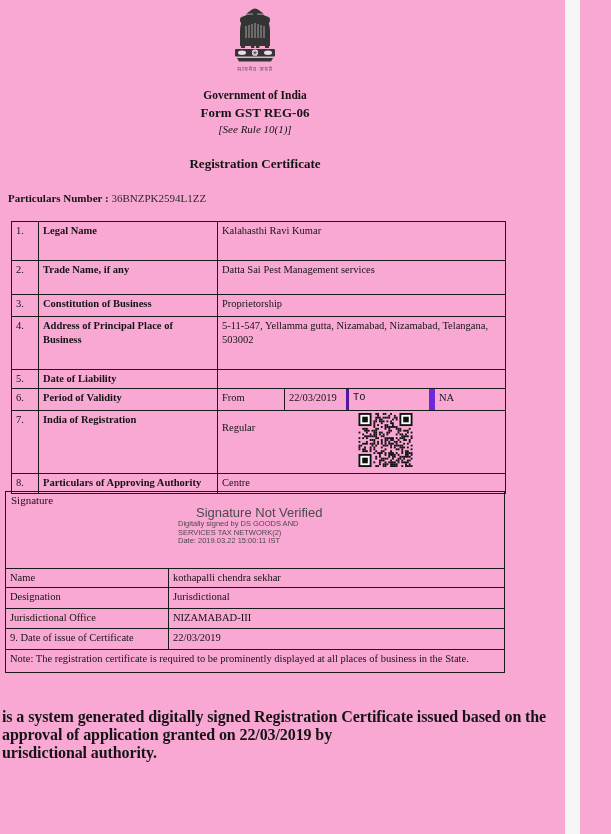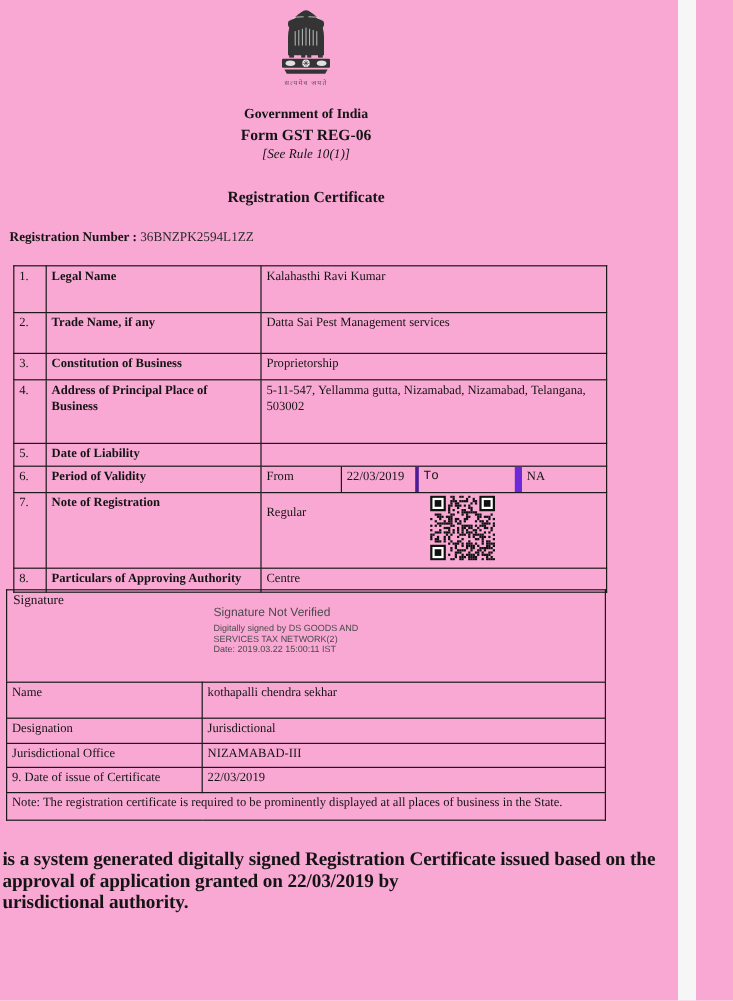--- a/index.html
+++ b/index.html
@@ -40,31 +40,31 @@
   .sc3 { flex:0 0 83px; border-left:3px solid #4c1d95;font-family:Liberation Mono, monospace; } .sc4 { flex:1; border-left:6px solid #6d28d9; }
 
   td.val-qr { position:relative; }
   .regular-text { display:inline-block; padding-top:8px; }
   .qr { position:absolute; left:139px; top:2px; width:57px; height:54px; }
 
   
   .sig-box { position:absolute; left:5px; top:491px; width:500px; height:77px;
     border:1px solid #1a1a1a; border-bottom:none; }
   .sig-label { position:absolute; left:5px; top:2px; font-size:11px; }
-  .sig-notverified { position:absolute; left:172px; top:13px;
-    font-family:"Liberation Sans","DejaVu Sans",sans-serif; font-size:10px; color:#4a4a4a; }
+  .sig-notverified { position:absolute; left:190px; top:13px;
+    font-family:"Liberation Sans","DejaVu Sans",sans-serif; font-size:13px; color:#4a4a4a; }
   .sig-lines { position:absolute; left:172px; top:28px;
     font-family:"Liberation Sans","DejaVu Sans",sans-serif; font-size:7.5px; line-height:8.5px; color:#4a4a4a; }
 
   
   .officer-table { position:absolute; left:5px; top:568px; width:500px;
     border-collapse:collapse; table-layout:fixed; font-size:10.5px; }
   .officer-table td { border:1px solid #1a1a1a; vertical-align:top; padding:2px 4px; line-height:1.3; }
   .o-lbl { width:163px; }
-  tr.o1{height:30px} tr.o2{height:21px} tr.o3{height:20px} tr.o4{height:21px} tr.o5{height:23px}
+  tr.o1{height:19px} tr.o2{height:21px} tr.o3{height:20px} tr.o4{height:21px} tr.o5{height:23px}
 
   .footer { position:absolute; left:2px; top:708px; width:606px;
     font-weight:bold; font-size:16px; line-height:18px; letter-spacing:-0.1px; }
 </style>
 </head>
 <body>
 
 <div class="page">
   <div class="edge-band"></div>
 
@@ -107,21 +107,21 @@
     </svg>
     <div class="emblem-caption">सत्यमेव जयते</div>
   </div>
 
   <div class="hdr hdr-gov">Government of India</div>
   <div class="hdr hdr-form">Form GST REG-06</div>
   <div class="hdr hdr-rule">[See Rule 10(1)]</div>
   <div class="hdr hdr-cert">Registration Certificate</div>
 
   <div class="regno">
-    <span class="lab">Registration Number :</span>
+    <span class="lab">Particulars Number :</span>
     <span class="num">36BNZPK2594L1ZZ</span>
   </div>
 
   <table class="main-table">
     <colgroup>
         <col class="c-sno">
         <col class="c-label">
         <col class="c-value">
       </colgroup>
     <tbody>
@@ -157,21 +157,21 @@
           <div class="split">
             <div class="sc sc1">From</div>
             <div class="sc sc2">22/03/2019</div>
             <div class="sc sc3">To</div>
             <div class="sc sc4">NA</div>
           </div>
         </td>
       </tr>
       <tr class="r7">
         <td class="sno">7.</td>
-        <td class="lbl">Note of Registration</td>
+        <td class="lbl">India of Registration</td>
         <td class="val val-qr">
           <span class="regular-text">Regular</span>
           <svg class="qr" viewBox="0 0 58 58">
               <rect x="18" y="0" width="2" height="2" fill="#111"></rect>
               <rect x="20" y="0" width="2" height="2" fill="#111"></rect>
               <rect x="26" y="0" width="2" height="2" fill="#111"></rect>
               <rect x="28" y="0" width="2" height="2" fill="#111"></rect>
               <rect x="34" y="0" width="2" height="2" fill="#111"></rect>
               <rect x="20" y="2" width="2" height="2" fill="#111"></rect>
               <rect x="32" y="2" width="2" height="2" fill="#111"></rect>

